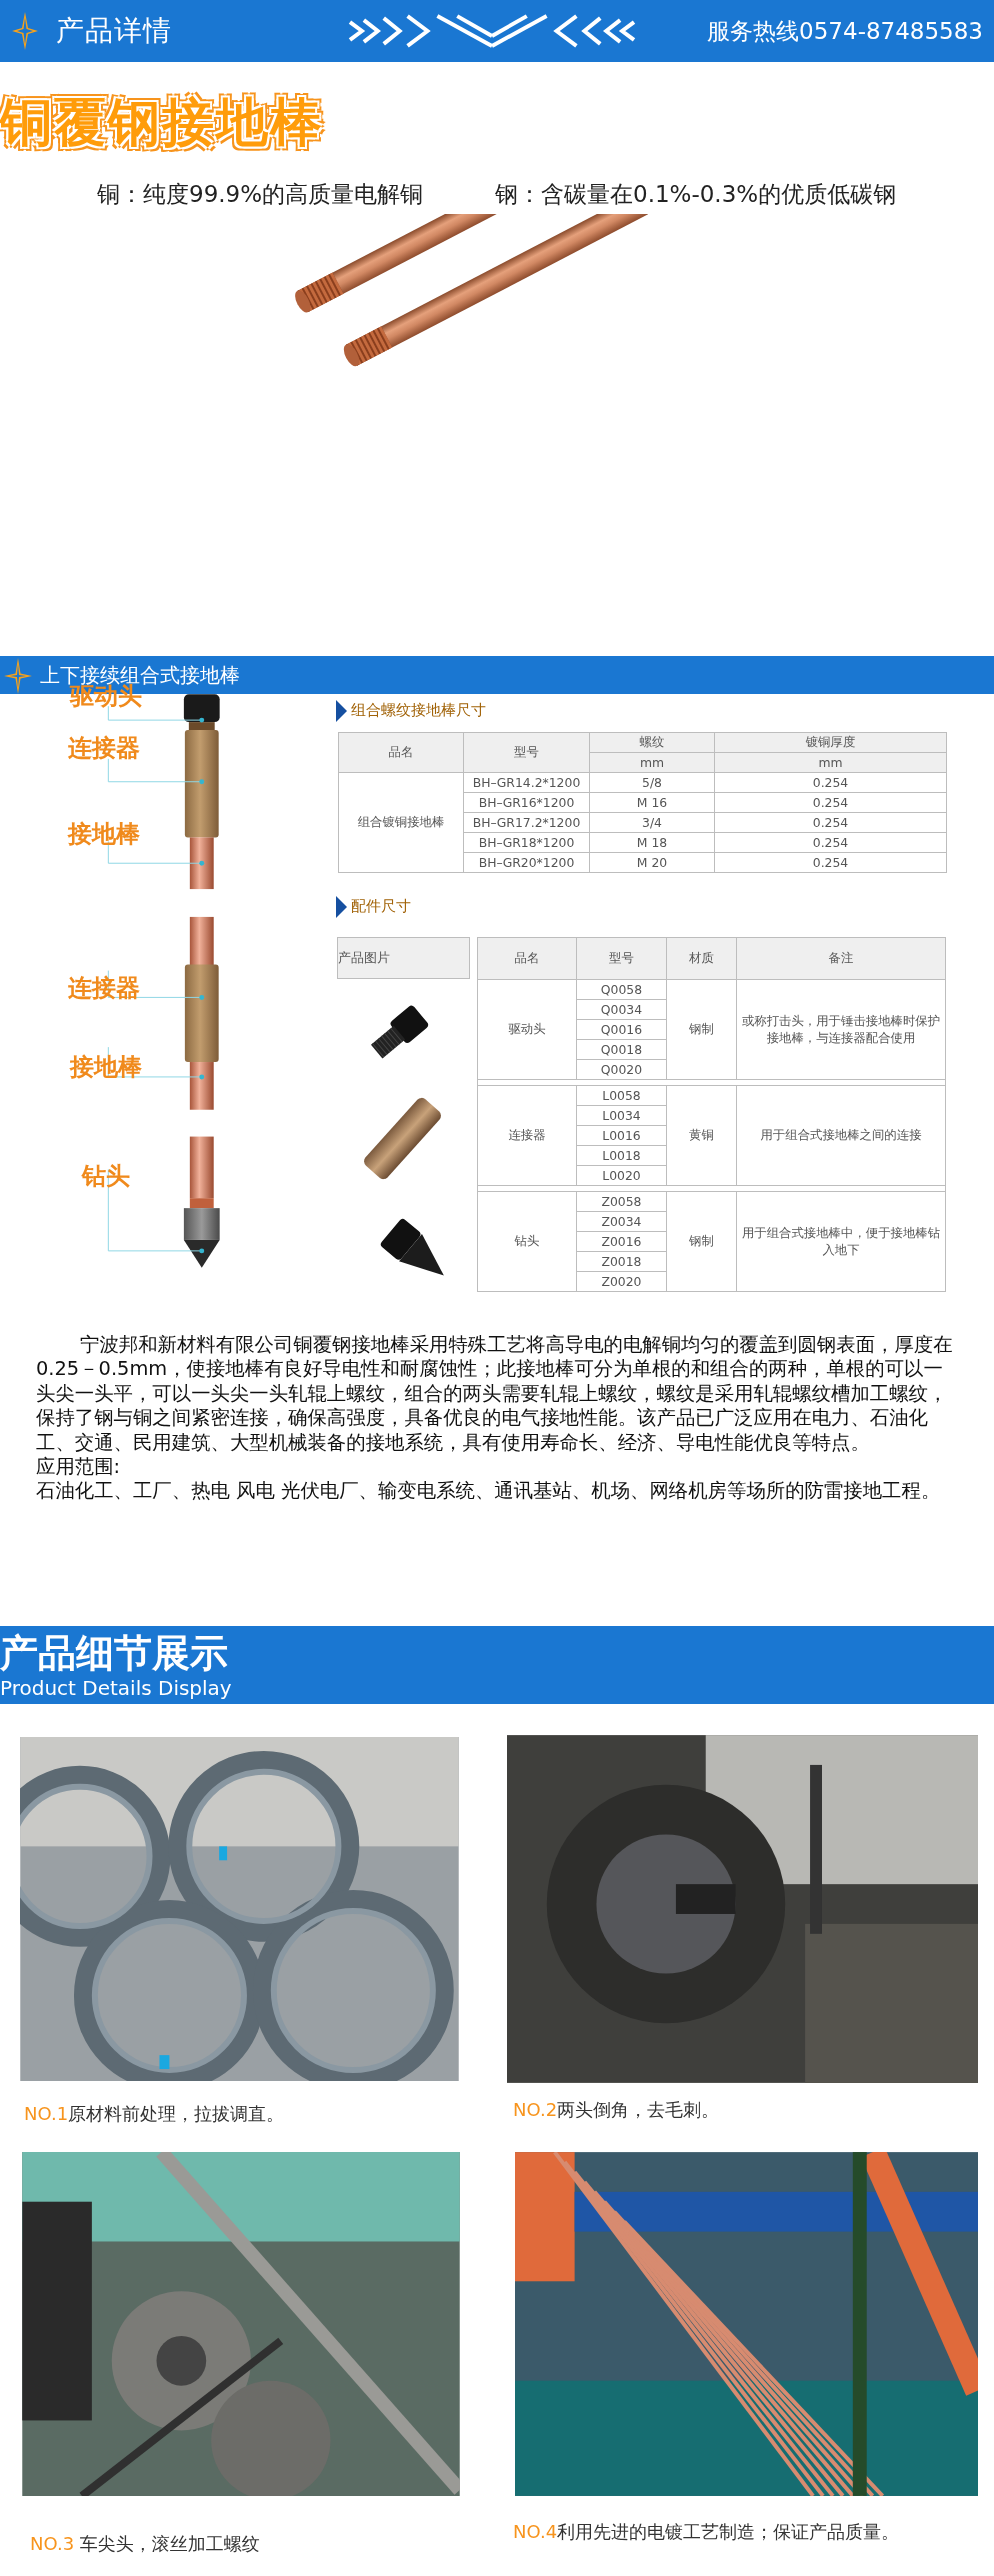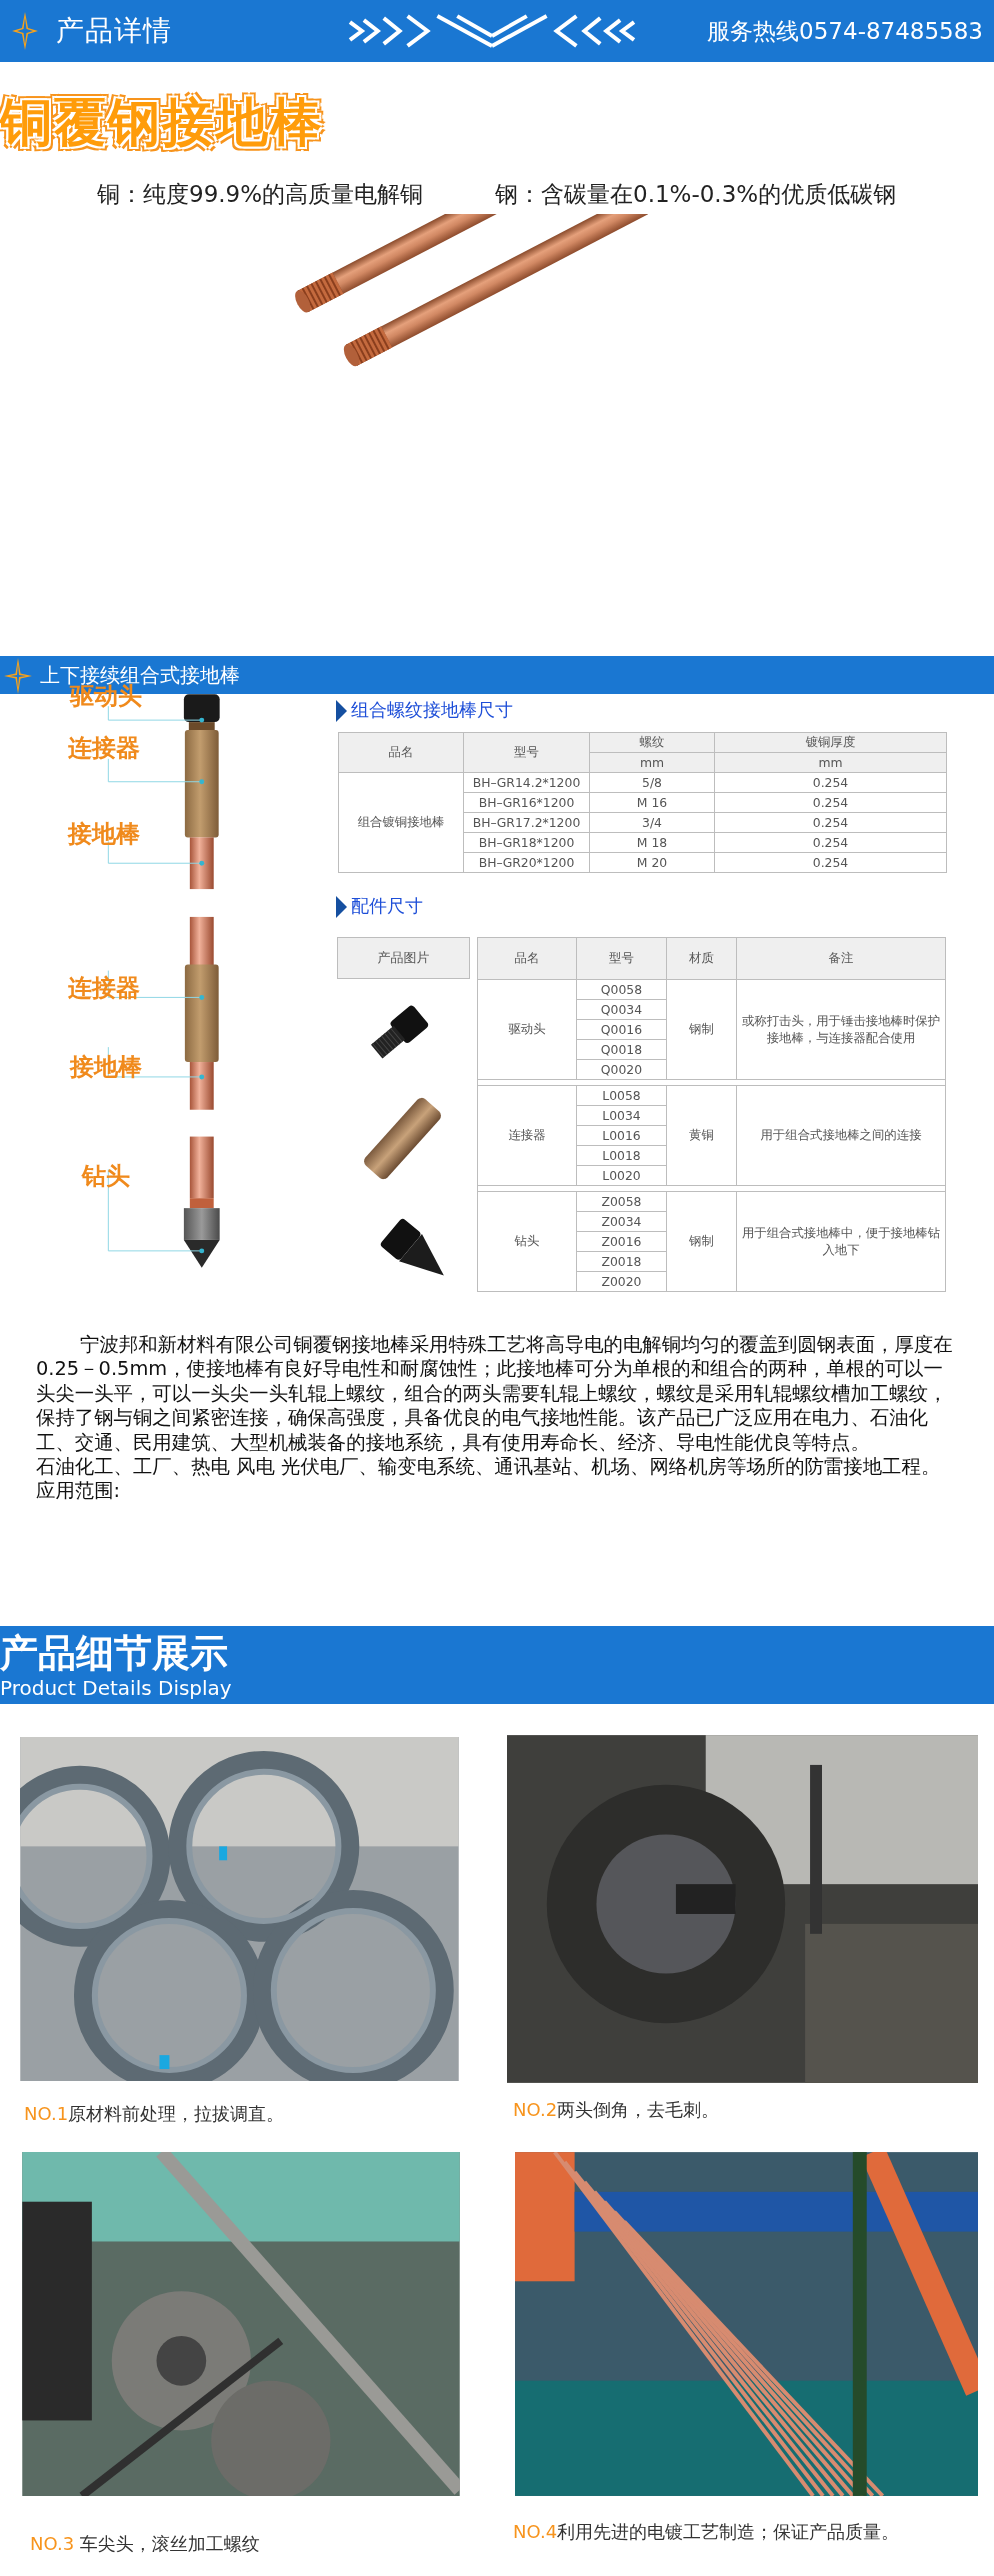--- a/index.html
+++ b/index.html
@@ -11,29 +11,29 @@
 .topbar .arrows{left:348px;top:14px;width:288px;height:34px}
 .topbar .hotline{right:12px;top:14px;font-size:23px;line-height:34px}
 .bigtitle{left:0;width:995px;top:88px;font-size:52px;font-weight:bold;color:#ff9c0a;letter-spacing:2px;
   text-shadow:0 0 0 #fff,2px 2px 0 #fff,-2px -2px 0 #fff,2px -2px 0 #fff,-2px 2px 0 #fff,3px 0 0 #f7941d,-3px 0 0 #f7941d,0 3px 0 #f7941d,0 -3px 0 #f7941d,4px 4px 0 #f7941d,-4px -4px 0 #f7941d,4px -4px 0 #f7941d,-4px 4px 0 #f7941d}
 .spec{top:179px;font-size:23px;color:#222}
 .rods{left:239px;top:214px;width:577px;height:358px}
 .sec2{left:0;top:656px;width:995px;height:38px;background:#1a77d2;color:#fff}
 .sec2 .star{left:4px;top:2px;width:28px;height:36px}
 .sec2 .label{left:40px;top:0;font-size:20px;line-height:38px}
 .asm-label{color:#f08a1c;font-size:24px;font-weight:bold}
-.subhead{font-size:18px;color:#1d4ed8;line-height:22px}
+.subhead{font-size:15px;color:#a16207;line-height:22px}
 .subhead .tri{display:inline-block;width:0;height:0;border-top:11px solid transparent;border-bottom:11px solid transparent;border-left:11px solid #154fa0;vertical-align:middle;margin-right:4px}
 table{border-collapse:collapse;font-size:12.4px;color:#555}
 td,th{border:1px solid #bdbdbd;text-align:center;font-weight:normal;padding:0 2px}
 th{background:#efefef}
 .t1{left:338px;top:732px;width:609px}
 .t1 td,.t1 th{height:20px}
 .t2 td,.t2 th{height:20px}
-.prodpic-head{left:337px;top:937px;width:133px;height:42px;border:1px solid #bdbdbd;background:#efefef;font-size:13px;color:#555;text-align:center;line-height:40px}
+.prodpic-head{left:337px;top:937px;width:133px;height:42px;border:1px solid #bdbdbd;background:#efefef;font-size:13px;color:#555;line-height:40px}
 .intro{left:36px;top:1333px;width:925px;font-size:19.4px;line-height:24.4px;color:#111}
 .banner{left:0;top:1626px;width:995px;height:78px;background:#1a77d2;color:#fff;text-align:left}
 .banner .cn{position:absolute;left:0;width:995px;top:4px;font-size:38px;font-weight:bold;line-height:46px}
 .banner .en{position:absolute;left:0;width:795px;top:50px;font-size:20px;line-height:24px}
 .photo{overflow:hidden}
 .cap{font-size:18px;color:#333;line-height:26px}
 .cap .no{color:#f7941d}
 </style>
 </head>
 <body>
@@ -303,22 +303,22 @@
         <td>Z0018</td>
       </tr>
   <tr>
         <td>Z0020</td>
       </tr>
 </tbody>
   </table>
 
 <div class="abs intro">
   <div style="text-indent:44px">宁波邦和新材料有限公司铜覆钢接地棒采用特殊工艺将高导电的电解铜均匀的覆盖到圆钢表面，厚度在0.25－0.5mm，使接地棒有良好导电性和耐腐蚀性；此接地棒可分为单根的和组合的两种，单根的可以一头尖一头平，可以一头尖一头轧辊上螺纹，组合的两头需要轧辊上螺纹，螺纹是采用轧辊螺纹槽加工螺纹，保持了钢与铜之间紧密连接，确保高强度，具备优良的电气接地性能。该产品已广泛应用在电力、石油化工、交通、民用建筑、大型机械装备的接地系统，具有使用寿命长、经济、导电性能优良等特点。</div>
+  <div>应用范围:</div>
   <div>石油化工、工厂、热电 风电 光伏电厂、输变电系统、通讯基站、机场、网络机房等场所的防雷接地工程。</div>
-  <div>应用范围:</div>
 </div>
 
 <div class="abs banner">
   <div class="cn">产品细节展示</div>
   <div class="en">Product Details Display</div>
 </div>
 
 <svg class="abs photo" style="left:20px;top:1737px" width="439" height="344" viewBox="0 0 441 346">
   <rect width="441" height="346" fill="#9aa0a4"></rect>
   <rect width="441" height="110" fill="#c9c9c6"></rect>

